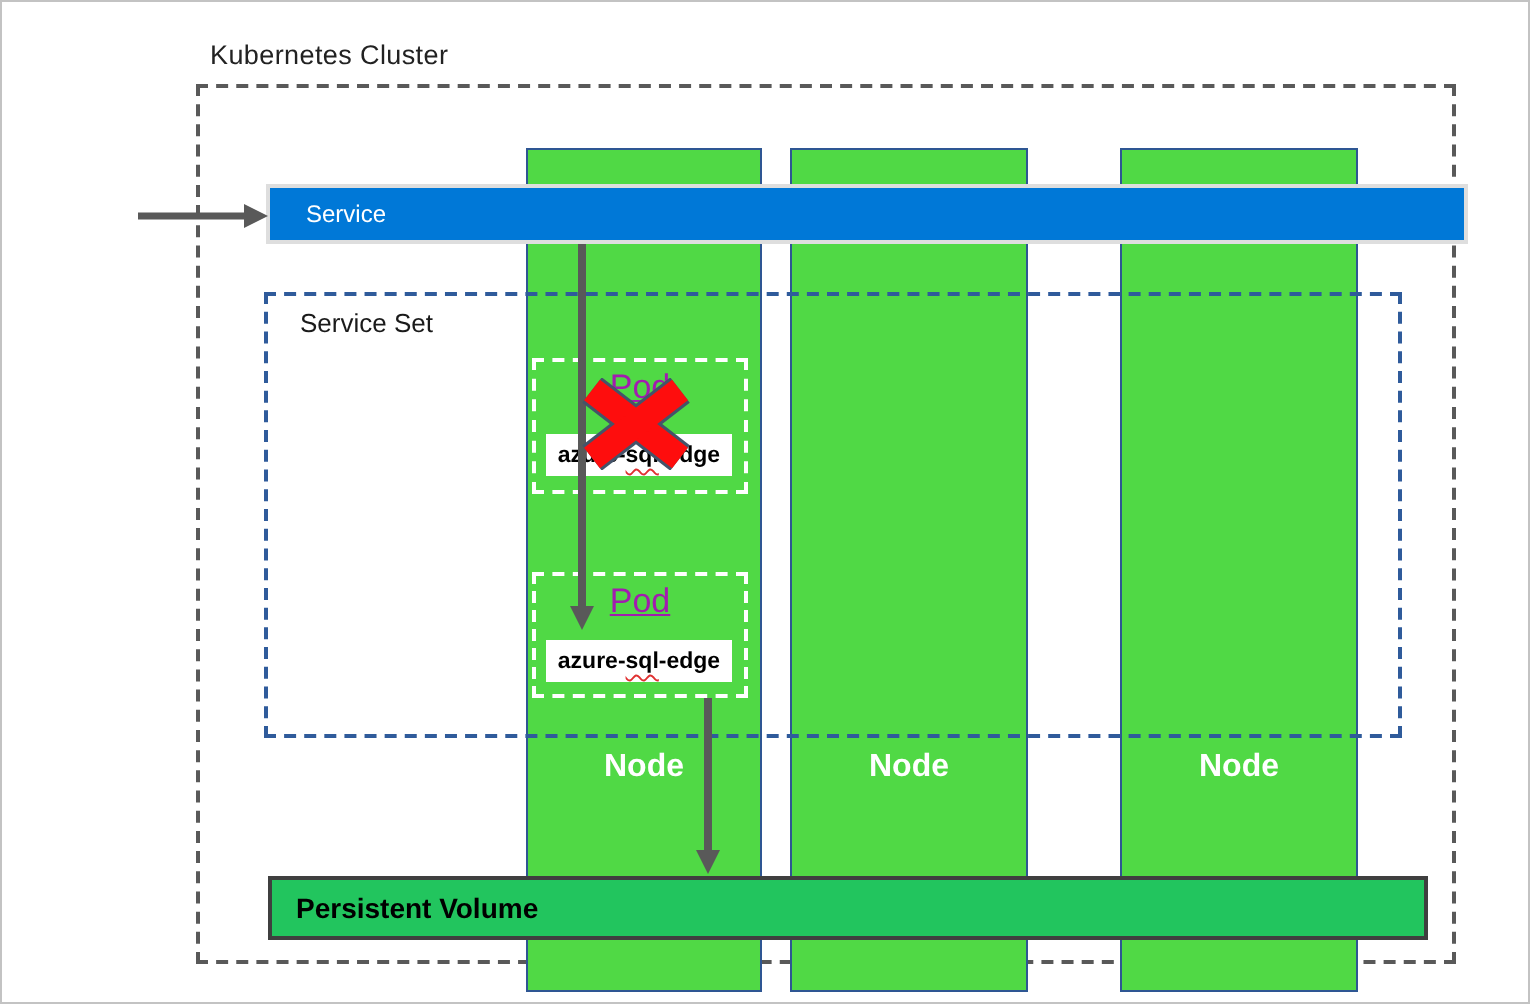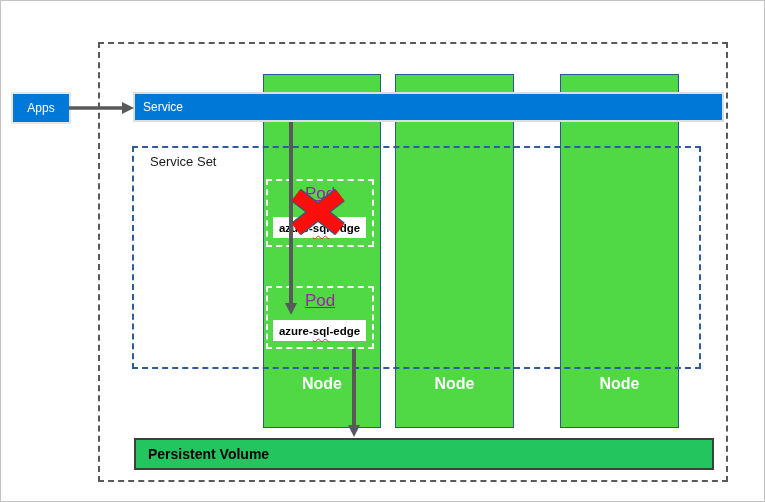--- a/index.html
+++ b/index.html
@@ -17,42 +17,42 @@
     left:104px;top:19px;
     font-size:13.5px;color:#222;letter-spacing:.2px;
   }
   .cluster-box{
     left:97px;top:41px;width:626px;height:436px;
     border:2px dashed #595959;
     z-index:0;
   }
 
   .node{
-    top:73px;height:354px;
+    top:73px;height:422px;
     background:#50d945;
     border:1.5px solid #2e5693;
     box-sizing:border-box;
     z-index:1;
   }
   .node1{left:262px;width:118px;}
   .node2{left:394px;width:119px;}
   .node3{left:559px;width:119px;}
   .node-label{
     position:absolute;left:0;top:300px;width:100%;
     text-align:center;color:#fff;font-weight:bold;font-size:16px;
   }
 
   .service-bar{
     left:132px;top:91px;width:579px;height:26px;
     background:#0078d7;
     border:2px solid #dedede;
     z-index:2;
     color:#fff;font-size:12px;
     display:flex;align-items:center;
-    padding-left:8px;box-sizing:content-box;
+    padding-left:18px;box-sizing:content-box;
   }
 
   .apps-box{
     left:12px;top:93px;width:56px;height:28px;
     background:#0078d7;
     box-shadow:0 0 0 2px #e6e6e6;
     color:#fff;font-size:12px;
     display:flex;align-items:center;justify-content:center;
     z-index:4;
   }
@@ -111,39 +111,37 @@
     display:flex;align-items:center;
     padding-left:12px;
     font-size:14px;font-weight:bold;color:#000;
   }
 </style>
 </head>
 <body>
 
 <div class="canvas">
 
+  <div class="abs cluster-label">Kubernetes Cluster</div>
   <div class="abs cluster-box"></div>
 
   <div class="abs node node1">
     <div class="node-label">Node</div>
   </div>
   <div class="abs node node2">
     <div class="node-label">Node</div>
   </div>
   <div class="abs node node3">
     <div class="node-label">Node</div>
   </div>
 
   <div class="abs service-bar">
     <span>Service</span>
   </div>
 
-  <div class="abs apps-box">
-    <span>Apps</span>
-  </div>
 
   <svg class="abs arrow-svg" style="left:68px;top:99px;" width="66" height="16" viewBox="0 0 66 16">
     <line x1="0" y1="8" x2="54" y2="8" stroke="#595959" stroke-width="3.5"></line>
     <polygon points="53,2 53,14 65,8" fill="#595959"></polygon>
   </svg>
 
   <div class="abs replica-box">
     <div class="replica-label">Service Set</div>
   </div>
 

